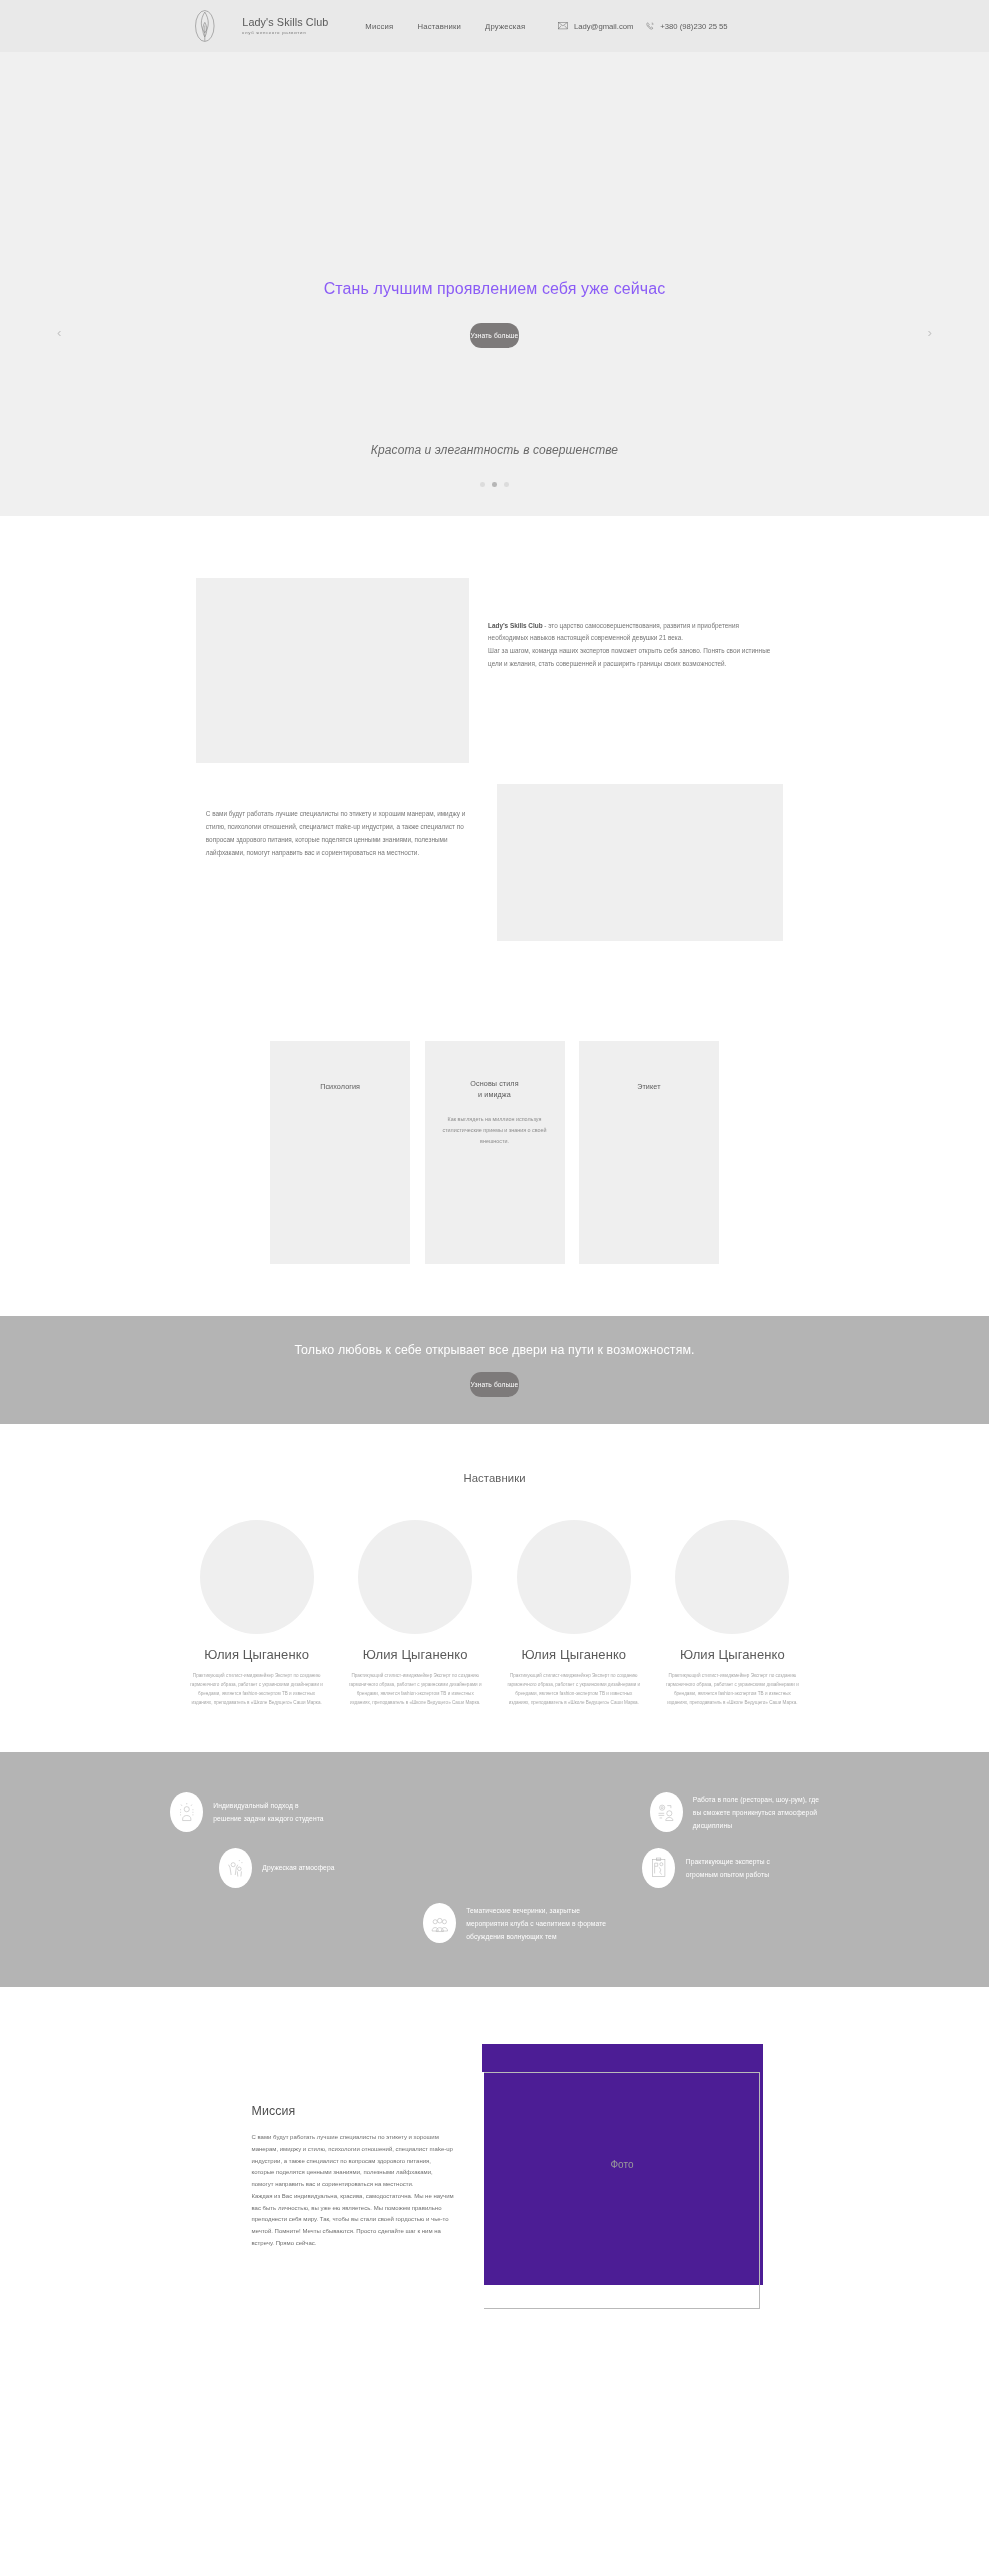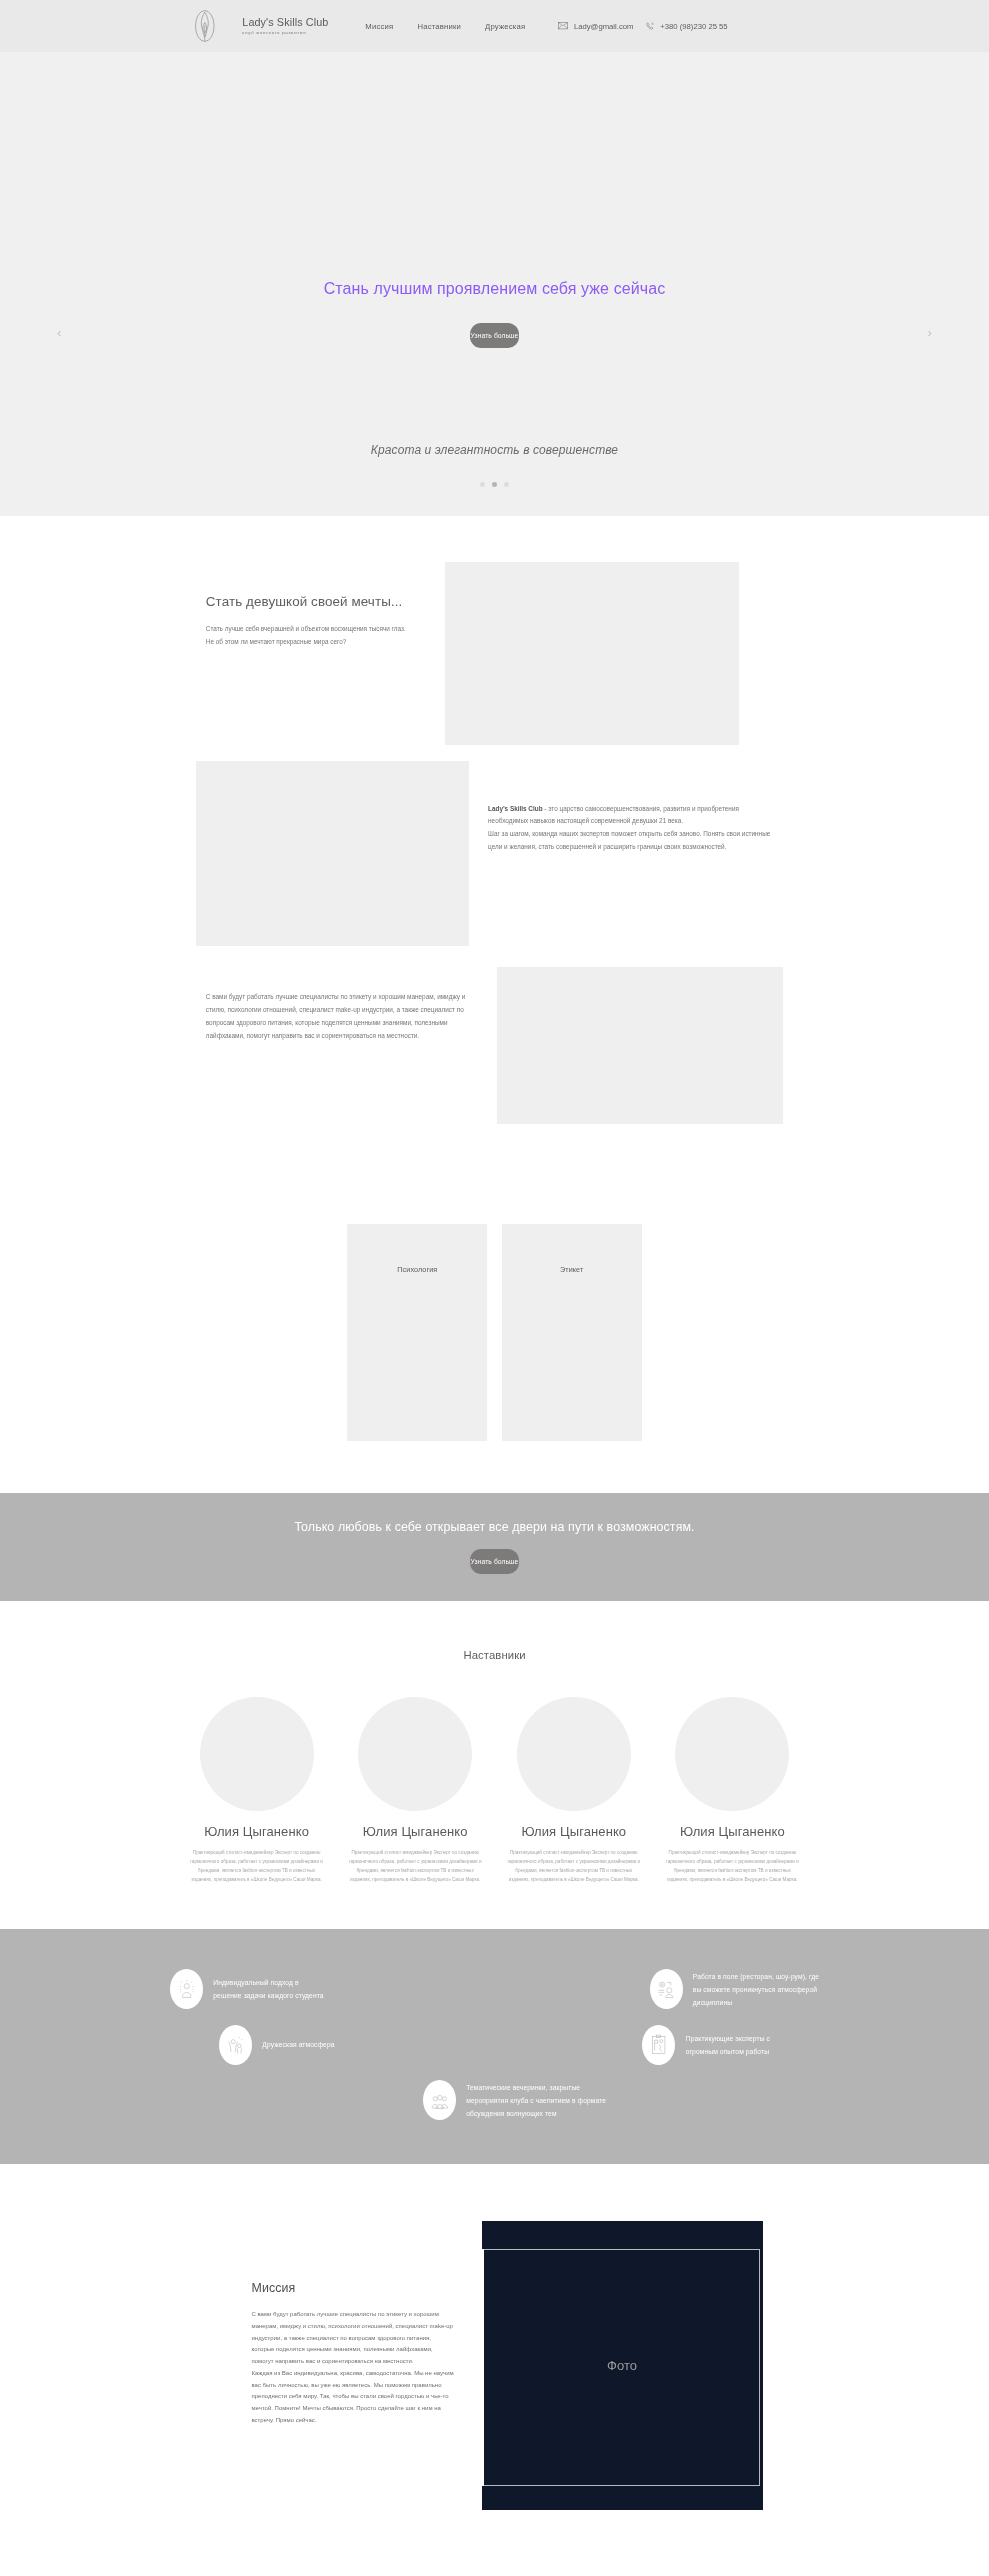--- a/index.html
+++ b/index.html
@@ -186,23 +186,23 @@
   }
   .feat-row-1 { justify-content: space-between; }
   .feat-row-2 { justify-content: space-between; margin-top: 15.5px; padding: 0 49px; }
   .feat-row-3 { justify-content: center; margin-top: 15.5px; padding-left: 40px; }
 
   
   .mission { background: #fff; padding: 57px 0 49px; position: relative; }
   .mission-wrap { width: 598px; margin: 0 auto; position: relative; height: 289px; }
   .mission-photo {
     position: absolute; left: 286px; top: 0;
-    width: 281px; height: 289px; background: #0f172a;
+    width: 281px; height: 241px; background: #4c1d95;
     display: flex; align-items: center; justify-content: center;
-    color: #9b9b9b; font-size: 13px;
+    color: #9b9b9b; font-size: 10px;
   }
   .mission-card {
     position: absolute; left: 28px; top: 28px;
     width: 536px; height: 237px;
     border: 1px solid #b9b9b9; background: transparent;
   }
   .mission-content {
     position: absolute; left: 28px; top: 28px;
     width: 260px; height: 237px;
     background: #ffffff; padding: 32px 28px 0 28px;
@@ -274,28 +274,20 @@
 
   <div class="dots">
     <span class="dot"></span>
     <span class="dot active"></span>
     <span class="dot"></span>
   </div>
 </section>
 
 <section class="about">
   <div class="wrap">
-    <div class="about-row1">
-      <div class="about-copy1">
-        <h2 class="about-h2">Стать девушкой своей мечты...</h2>
-        <p class="about-p" style="white-space:pre-line">Стать лучше себя вчерашней и объектом восхищения тысячи глаз.
-Не об этом ли мечтают прекрасные мира сего?</p>
-      </div>
-      <div class="ph about-img1"></div>
-    </div>
 
     <div class="about-row2">
       <div class="ph about-img2"></div>
       <div class="about-copy2">
         <p class="about-p" style="white-space:pre-line"><span class="about-strong">Lady’s Skills Club</span><span> - это царство самосовершенствования, развития и приобретения необходимых навыков настоящей современной девушки 21 века.
 Шаг за шагом, команда наших экспертов поможет открыть себя заново. Понять свои истинные цели и желания, стать совершенней и расширить границы своих возможностей.</span></p>
       </div>
     </div>
 
     <div class="about-row3">
@@ -305,20 +297,25 @@
       <div class="ph about-img3"></div>
     </div>
   </div>
 </section>
 
 <section class="steps">
   <div class="steps-grid">
     <div class="step-card short">
       <div class="step-title" style="white-space:pre-line">Психология</div>
       <div class="step-desc"></div>
+    </div>
+    <div class="step-card tall">
+      <div class="step-title" style="white-space:pre-line">Основы стиля
+и имиджа</div>
+      <div class="step-desc">Как выглядеть на миллион используя стилистические приемы и знания о своей внешности.</div>
     </div>
     <div class="step-card short">
       <div class="step-title" style="white-space:pre-line">Этикет</div>
       <div class="step-desc"></div>
     </div>
   </div>
 </section>
 
 <section class="cta">
   <div class="cta-title">Только любовь к себе открывает все двери на пути к возможностям.</div>

